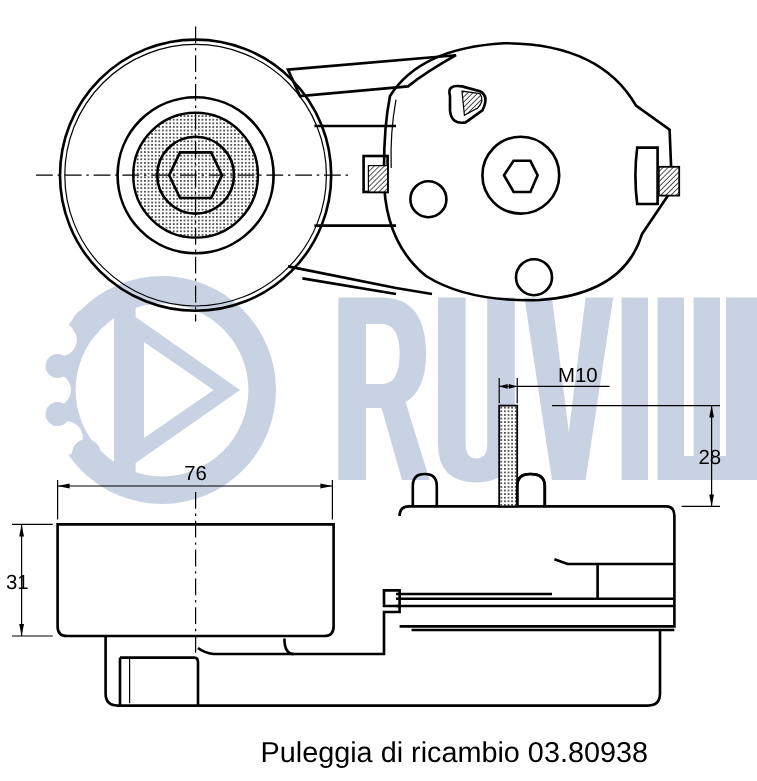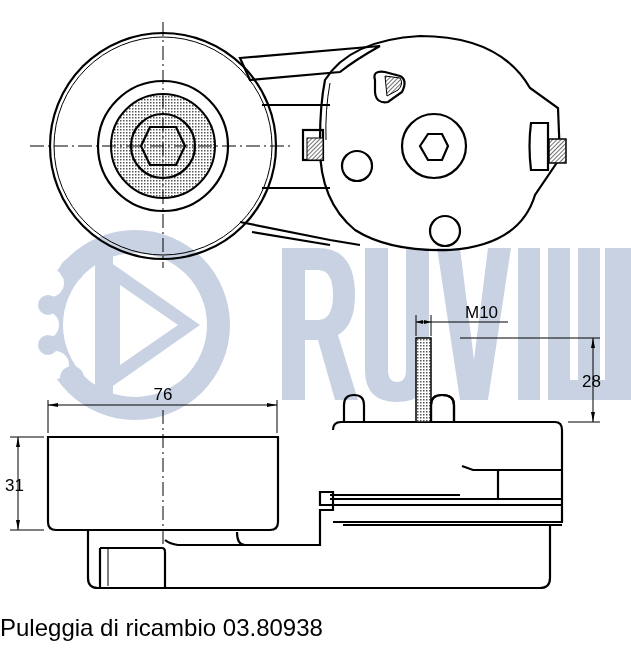--- a/index.html
+++ b/index.html
@@ -3,21 +3,21 @@
 <meta charset="utf-8">
 <style>
   html, body { margin: 0; padding: 0; background: #ffffff; }
   body { width: 631px; height: 651px; position: relative; overflow: hidden; font-family: "Liberation Sans", sans-serif; }
   #drawing { position: absolute; left: 0; top: 0; width: 631px; height: 651px; }
   .line { fill: none; stroke: #000; stroke-width: 2.2; }
   .thin { fill: none; stroke: #000; stroke-width: 1; }
   .center { fill: none; stroke: #000; stroke-width: 1; stroke-dasharray: 14 4 2 4; }
   .wm { fill: #c9d2e3; }
   .dimtext { font-family: "Liberation Sans", sans-serif; font-size: 17px; fill: #000; }
-  #caption { position: absolute; left: 0; width: 554px; top: 614px; text-align: left; font-size: 24px; color: #000; font-family: "Liberation Sans", sans-serif; padding-right: 30px; box-sizing: border-box; }
+  #caption { position: absolute; left: 16px; width: 554px; top: 614px; text-align: right; font-size: 24px; color: #000; font-family: "Liberation Sans", sans-serif; padding-right: 30px; box-sizing: border-box; }
 </style>
 </head>
 <body>
 
 <svg id="drawing" viewBox="0 0 631 651" xmlns="http://www.w3.org/2000/svg">
   <defs>
     <pattern id="dots" width="3" height="3" patternUnits="userSpaceOnUse">
       <rect width="3" height="3" fill="#fff"></rect>
       <rect width="1.5" height="1.5" fill="#555"></rect>
     </pattern>

